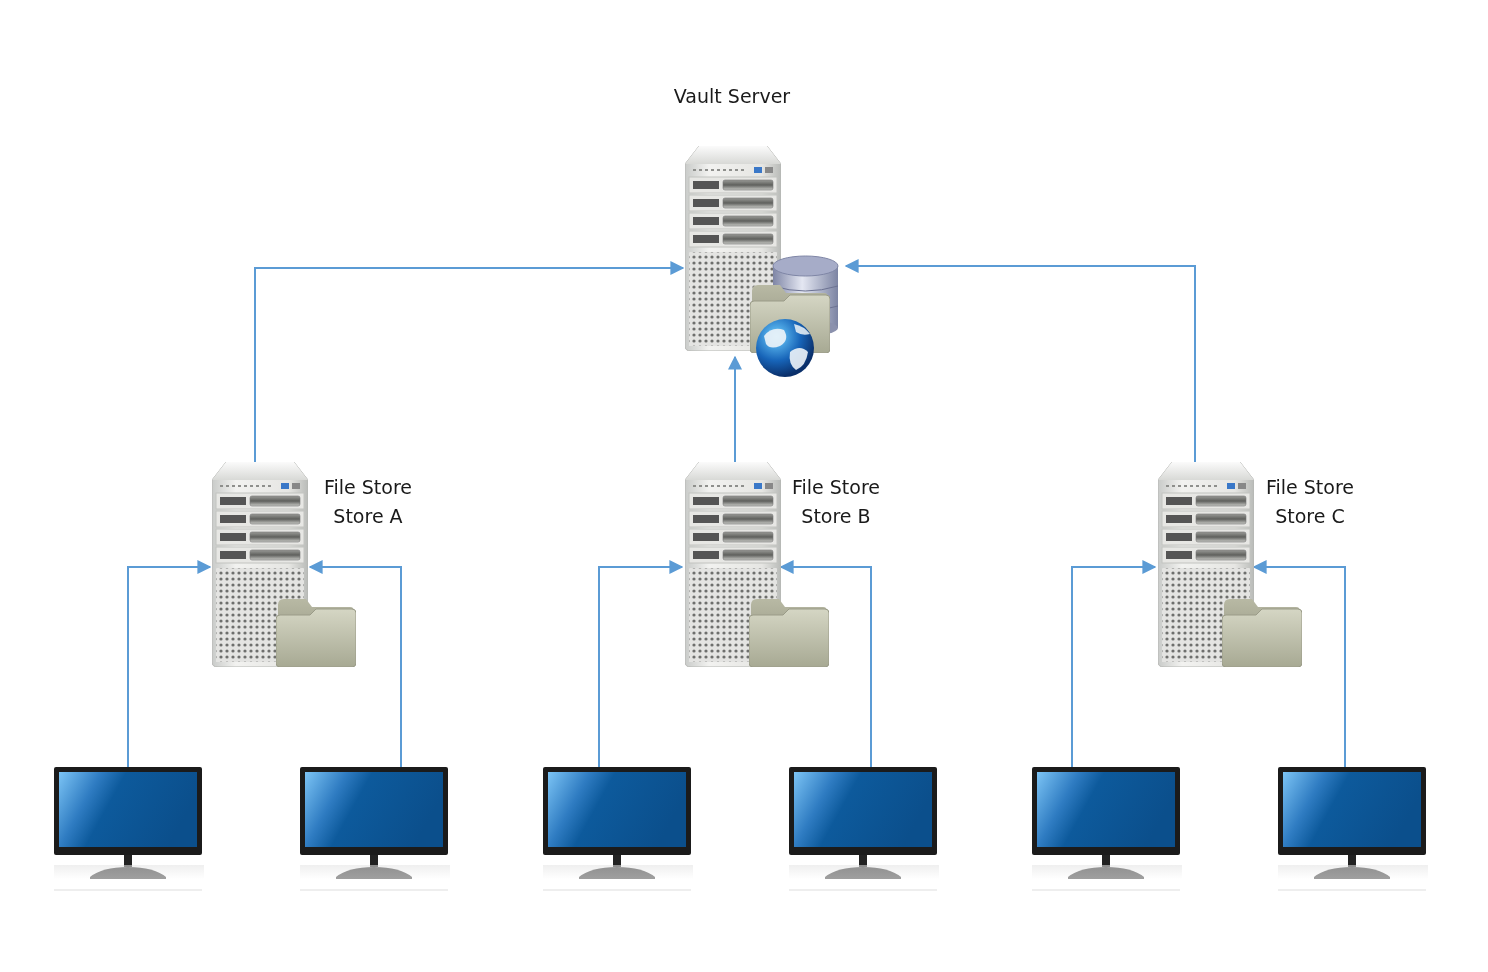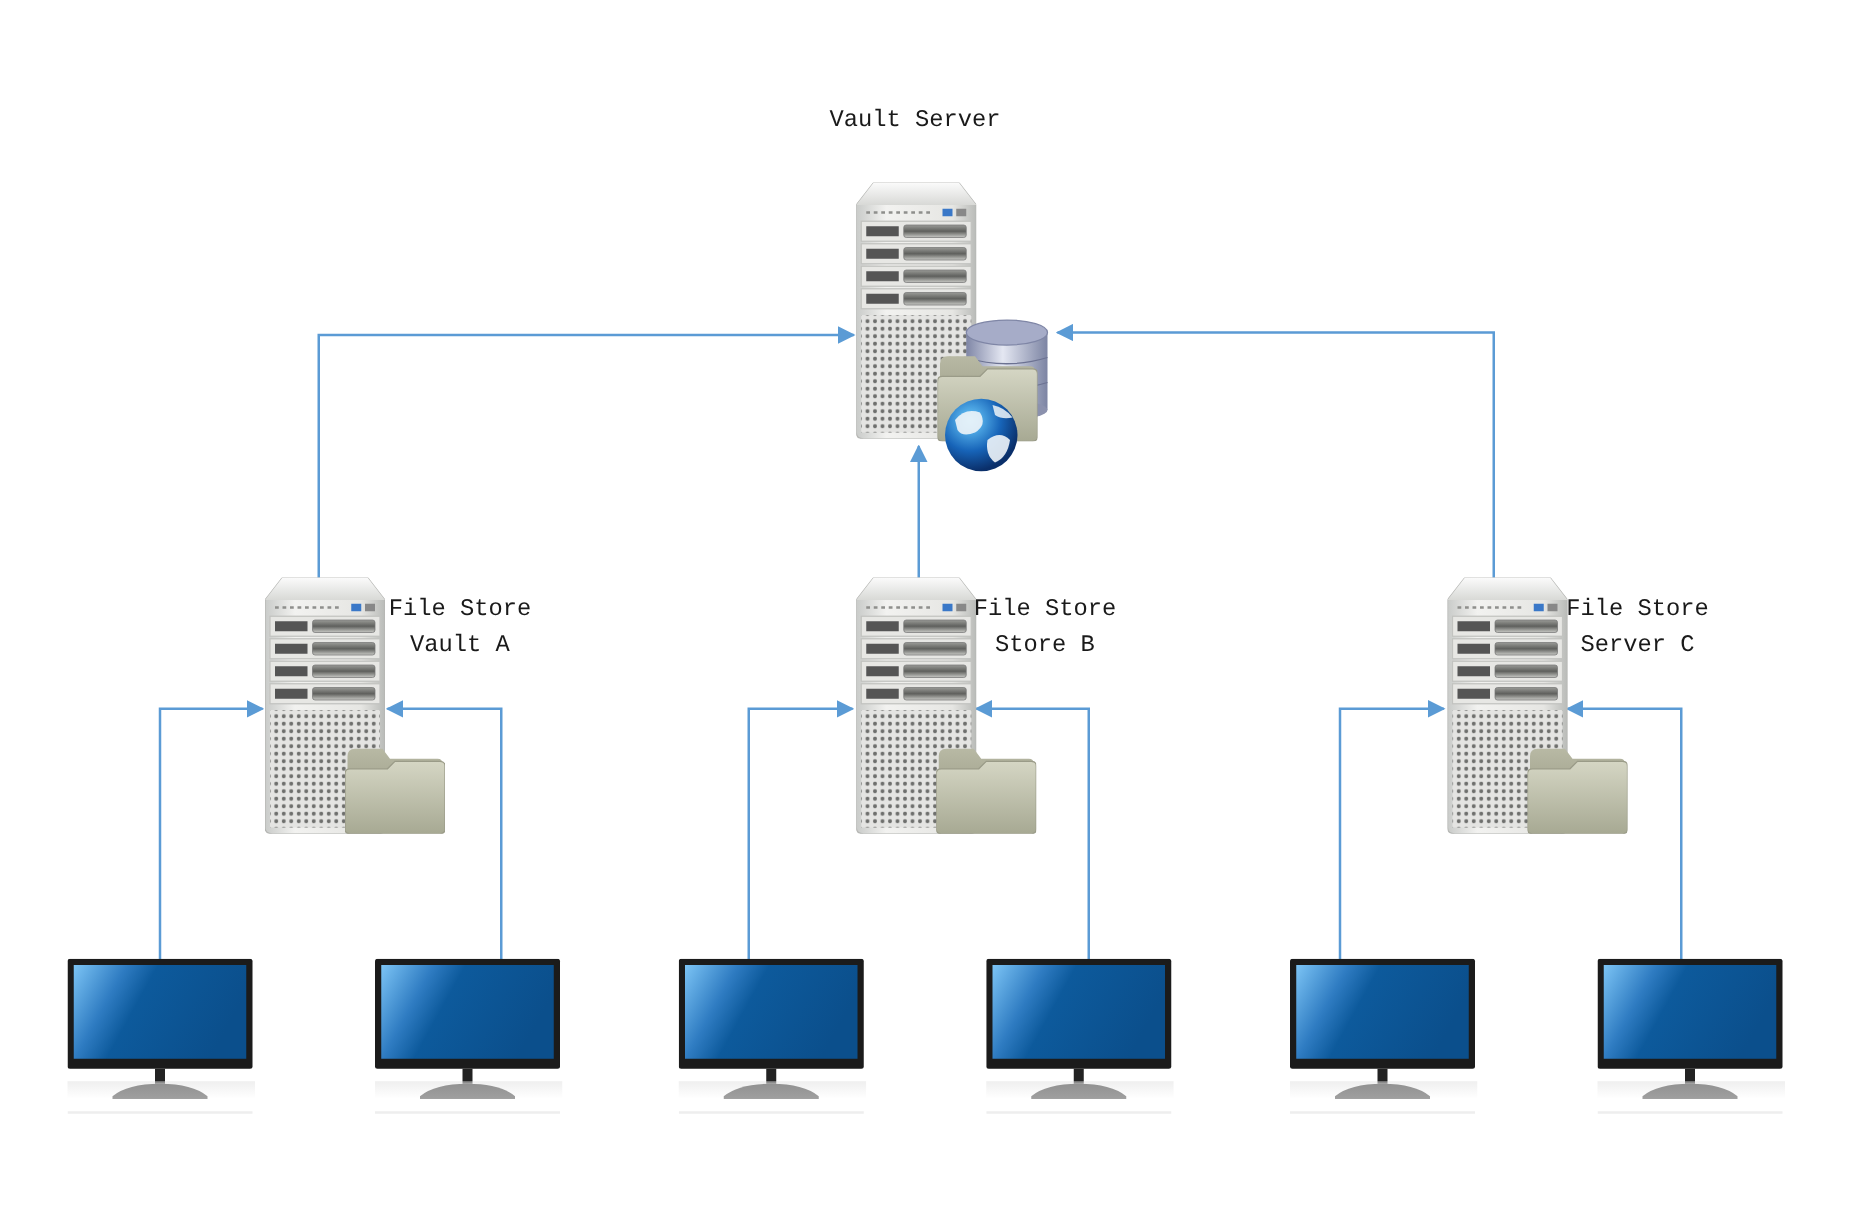--- a/index.html
+++ b/index.html
@@ -1,19 +1,19 @@
 <!DOCTYPE html>
 <html><head>
 <meta charset="utf-8">
 <style>
   html, body { margin:0; padding:0; background:#ffffff; }
   body { width:1488px; height:972px; position:relative; overflow:hidden;
          font-family:"DejaVu Sans", "Liberation Sans", sans-serif; }
   #stage { position:absolute; left:0; top:0; width:1488px; height:972px; }
-  .label { position:absolute; font-size:19px; color:#1a1a1a; line-height:29px; text-align:center;font-family:Liberation Mono, monospace; }
+  .label { position:absolute; font-size:19px; color:#1a1a1a; line-height:29px; text-align:center; }
 </style>
 </head>
 <body>
 
 <svg id="stage" width="1488" height="972" viewBox="0 0 1488 972" xmlns="http://www.w3.org/2000/svg">
   <defs>
     <linearGradient id="srvBody" x1="0" y1="0" x2="1" y2="0">
       <stop offset="0" stop-color="#c9cbc9"></stop>
       <stop offset="0.25" stop-color="#f2f2f0"></stop>
       <stop offset="0.8" stop-color="#e6e6e3"></stop>
@@ -167,22 +167,22 @@
   <use href="#monitor" x="1032" y="767" width="150" height="125"></use>
   <use href="#monitor" x="1278" y="767" width="150" height="125"></use>
 </svg>
 
 <div class="label" style="left:652px; top:82px; width:160px;">
   <span>Vault Server</span>
 </div>
 
 <div class="label" style="left:308px; top:473px; width:120px;">
   <div>File Store</div>
-  <div>Vault A</div>
+  <div>Store A</div>
 </div>
 <div class="label" style="left:776px; top:473px; width:120px;">
   <div>File Store</div>
   <div>Store B</div>
 </div>
 <div class="label" style="left:1250px; top:473px; width:120px;">
   <div>File Store</div>
-  <div>Server C</div>
+  <div>Store C</div>
 </div>
 
 </body></html>

